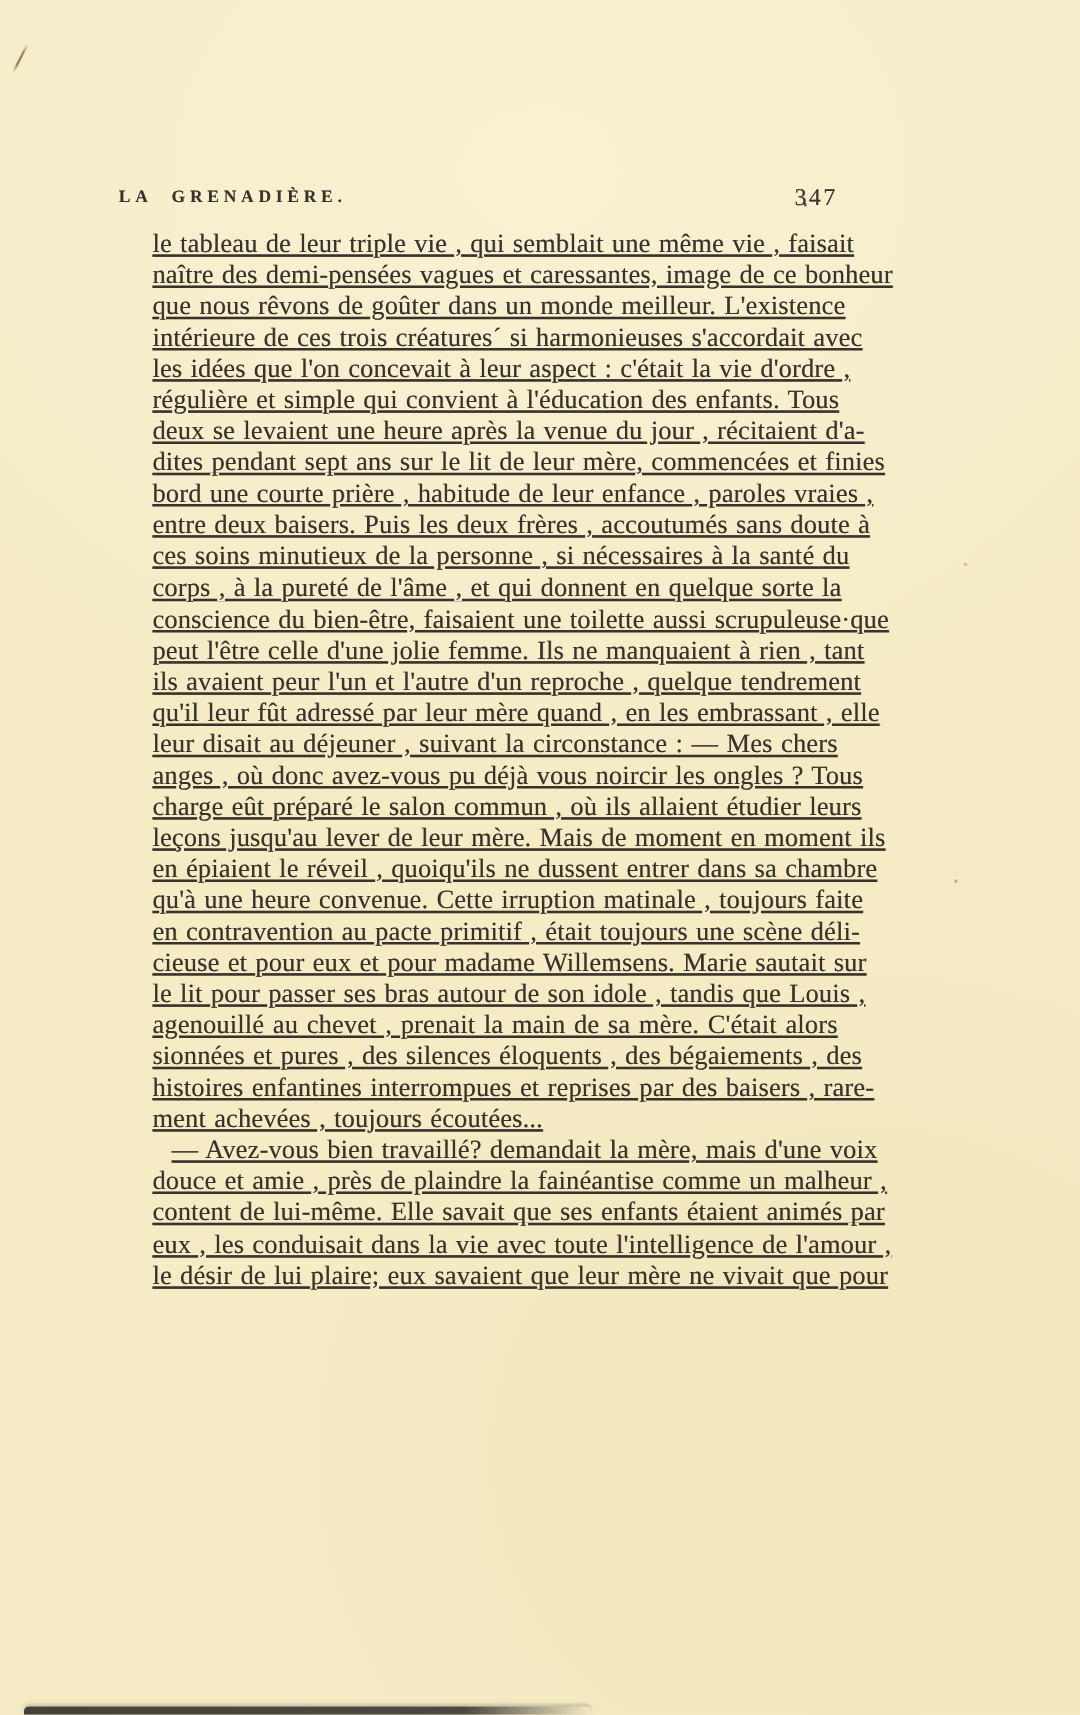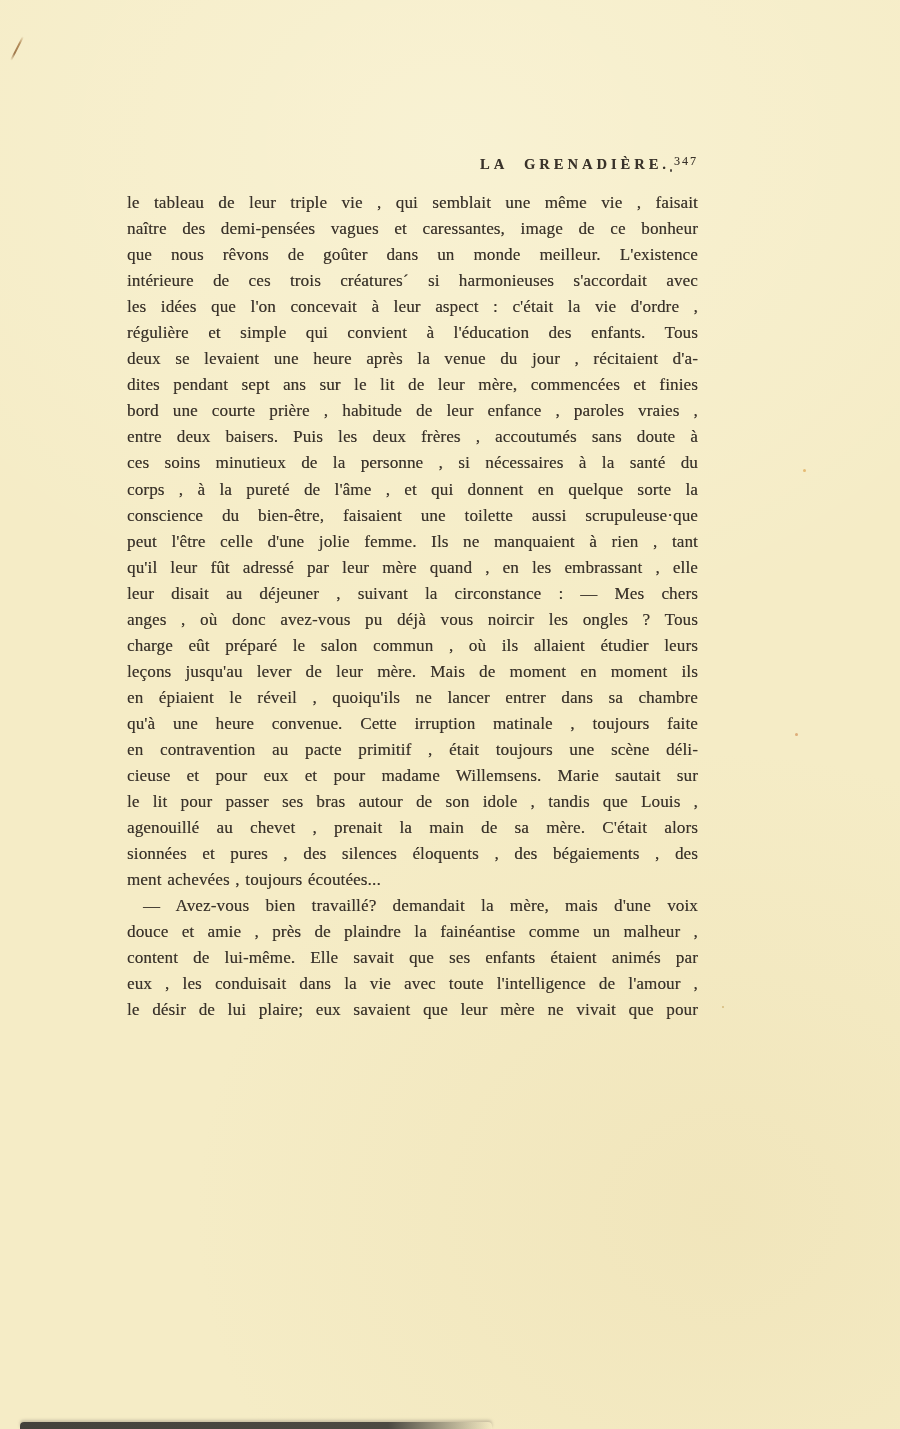--- a/index.html
+++ b/index.html
@@ -21,46 +21,47 @@
       radial-gradient(ellipse 120% 60% at 50% 10%, rgba(255,252,235,.35), rgba(255,252,235,0) 60%),
       radial-gradient(ellipse 90% 50% at 80% 85%, rgba(226,206,150,.22), rgba(226,206,150,0) 65%),
       var(--paper);
   }
   
   .header{
     position:absolute;left:127px;top:156px;width:571px;height:24px;
     color:var(--ink);
   }
   .running-title{
-    position:absolute;left:0;right:0;text-align:right;
+    position:absolute;left:0;right:0;text-align:left;
     font-size:14.5px;font-weight:bold;letter-spacing:4px;word-spacing:9px;
     transform:translateX(-28px);
     text-shadow:.2px 0 0 rgba(45,38,30,.4);
   }
   .page-number{
     position:absolute;right:0;top:-2px;
-    font-size:12px;letter-spacing:2px;
+    font-size:20px;letter-spacing:2px;
     text-shadow:.2px 0 0 rgba(45,38,30,.4);
     font-family:Liberation Serif, serif;
   }
   .page-number-speck{
     position:absolute;right:26px;top:13px;width:2.5px;height:2.5px;
     border-radius:50%;background:var(--ink);opacity:.85;
   }
   
   .text-block{
     position:absolute;left:127px;top:190px;width:571px;
     color:var(--ink);
   }
   .line{
-    font-size:17px;line-height:26.05px;
+    font-size:22px;line-height:26.05px;
     text-align:justify;text-align-last:justify;
     letter-spacing:.15px;word-spacing:1.2px;
     text-shadow:.28px 0 0 rgba(45,38,30,.5);
     white-space:nowrap; 
+    text-decoration:underline;
   }
   .line.end{text-align-last:left;}
   .line.indent{text-indent:16px;}
   
   .scratch{
     position:absolute;left:16px;top:35px;width:2px;height:27px;
     background:linear-gradient(to bottom, rgba(164,116,62,0), #a4743e 30%, #8a5c2e 70%, rgba(138,92,46,0));
     transform:rotate(27deg);border-radius:2px;opacity:.8;
   }
   .edge-shadow{
@@ -95,32 +96,34 @@
       <div class="line">les idées que l'on concevait à leur aspect : c'était la vie d'ordre ,</div>
       <div class="line">régulière et simple qui convient à l'éducation des enfants. Tous</div>
       <div class="line">deux se levaient une heure après la venue du jour , récitaient d'a-</div>
       <div class="line">dites pendant sept ans sur le lit de leur mère, commencées et finies</div>
       <div class="line">bord une courte prière , habitude de leur enfance , paroles vraies ,</div>
       <div class="line">entre deux baisers. Puis les deux frères , accoutumés sans doute à</div>
       <div class="line">ces soins minutieux de la personne , si nécessaires à la santé du</div>
       <div class="line">corps , à la pureté de l'âme , et qui donnent en quelque sorte la</div>
       <div class="line">conscience du bien-être, faisaient une toilette aussi scrupuleuse·que</div>
       <div class="line">peut l'être celle d'une jolie femme. Ils ne manquaient à rien , tant</div>
+      <div class="line">ils avaient peur l'un et l'autre d'un reproche , quelque tendrement</div>
       <div class="line">qu'il leur fût adressé par leur mère quand , en les embrassant , elle</div>
       <div class="line">leur disait au déjeuner , suivant la circonstance : — Mes chers</div>
       <div class="line">anges , où donc avez-vous pu déjà vous noircir les ongles ? Tous</div>
       <div class="line">charge eût préparé le salon commun , où ils allaient étudier leurs</div>
       <div class="line">leçons jusqu'au lever de leur mère. Mais de moment en moment ils</div>
-      <div class="line">en épiaient le réveil , quoiqu'ils ne lancer entrer dans sa chambre</div>
+      <div class="line">en épiaient le réveil , quoiqu'ils ne dussent entrer dans sa chambre</div>
       <div class="line">qu'à une heure convenue. Cette irruption matinale , toujours faite</div>
       <div class="line">en contravention au pacte primitif , était toujours une scène déli-</div>
       <div class="line">cieuse et pour eux et pour madame Willemsens. Marie sautait sur</div>
       <div class="line">le lit pour passer ses bras autour de son idole , tandis que Louis ,</div>
       <div class="line">agenouillé au chevet , prenait la main de sa mère. C'était alors</div>
       <div class="line">sionnées et pures , des silences éloquents , des bégaiements , des</div>
+      <div class="line">histoires enfantines interrompues et reprises par des baisers , rare-</div>
       <div class="line end">ment achevées , toujours écoutées...</div>
       <div class="line indent">— Avez-vous bien travaillé? demandait la mère, mais d'une voix</div>
       <div class="line">douce et amie , près de plaindre la fainéantise comme un malheur ,</div>
       <div class="line">content de lui-même. Elle savait que ses enfants étaient animés par</div>
       <div class="line">eux , les conduisait dans la vie avec toute l'intelligence de l'amour ,</div>
       <div class="line">le désir de lui plaire; eux savaient que leur mère ne vivait que pour</div>
     </div>
 
   <div class="speck s1"></div>
   <div class="speck s2"></div>

